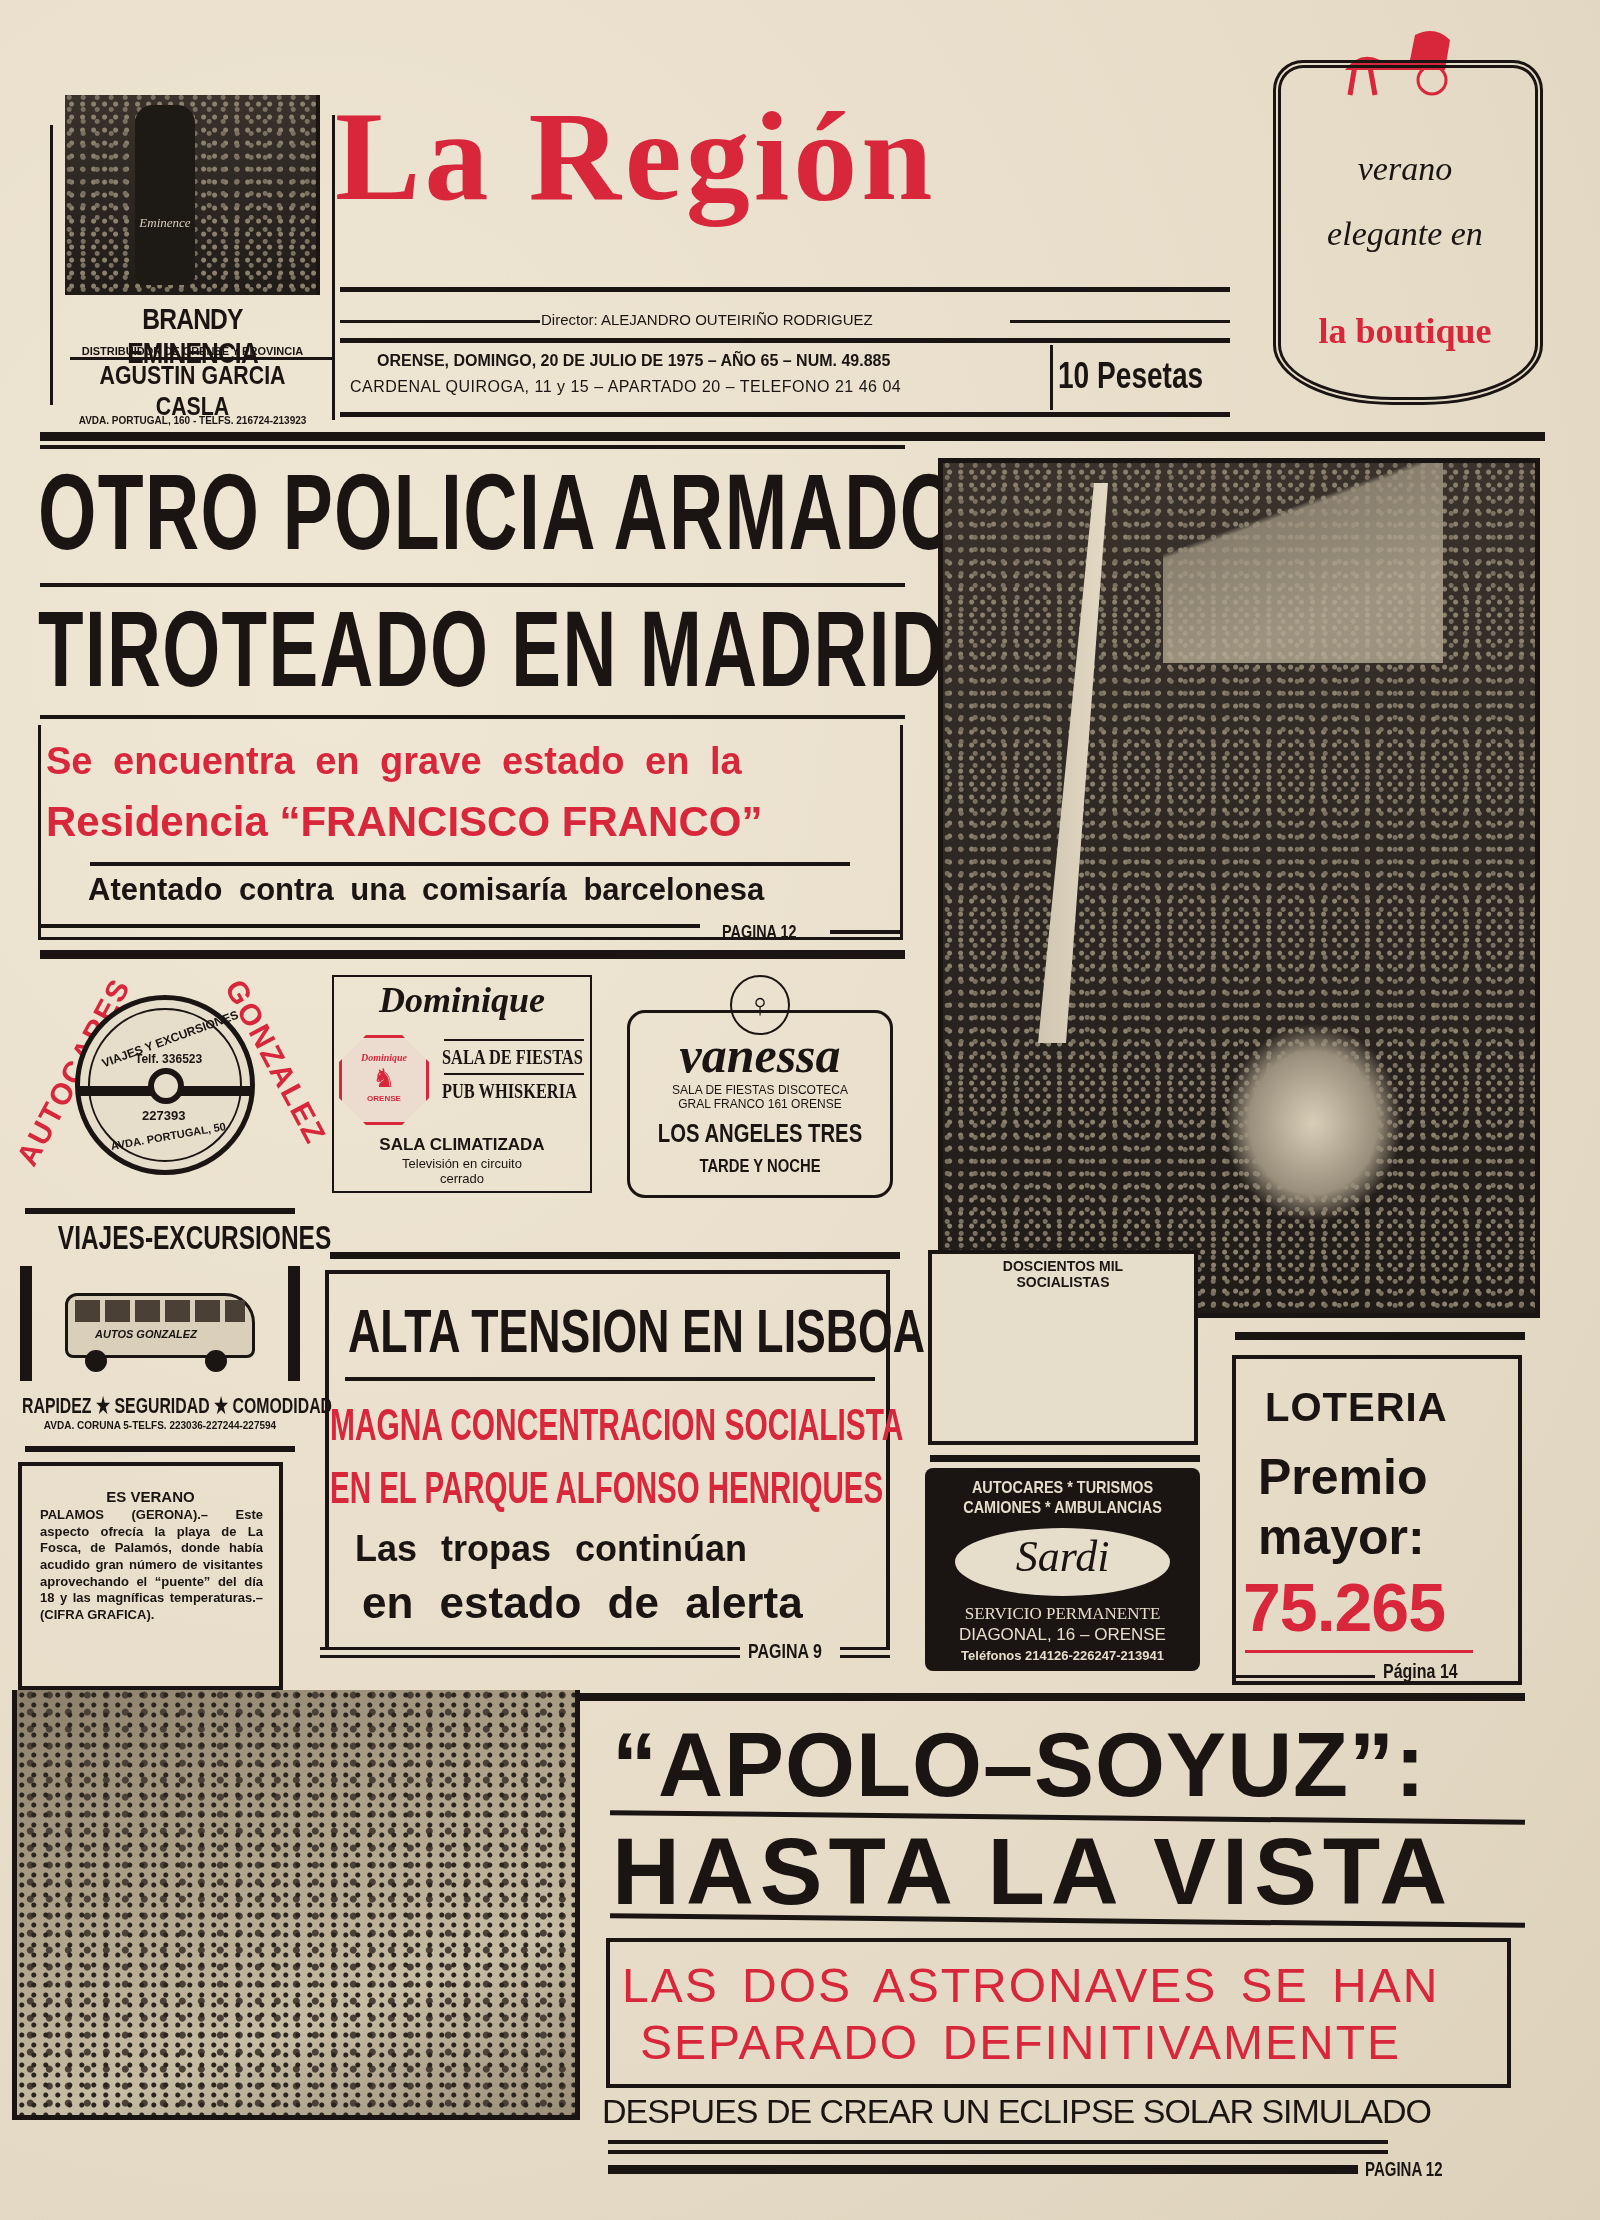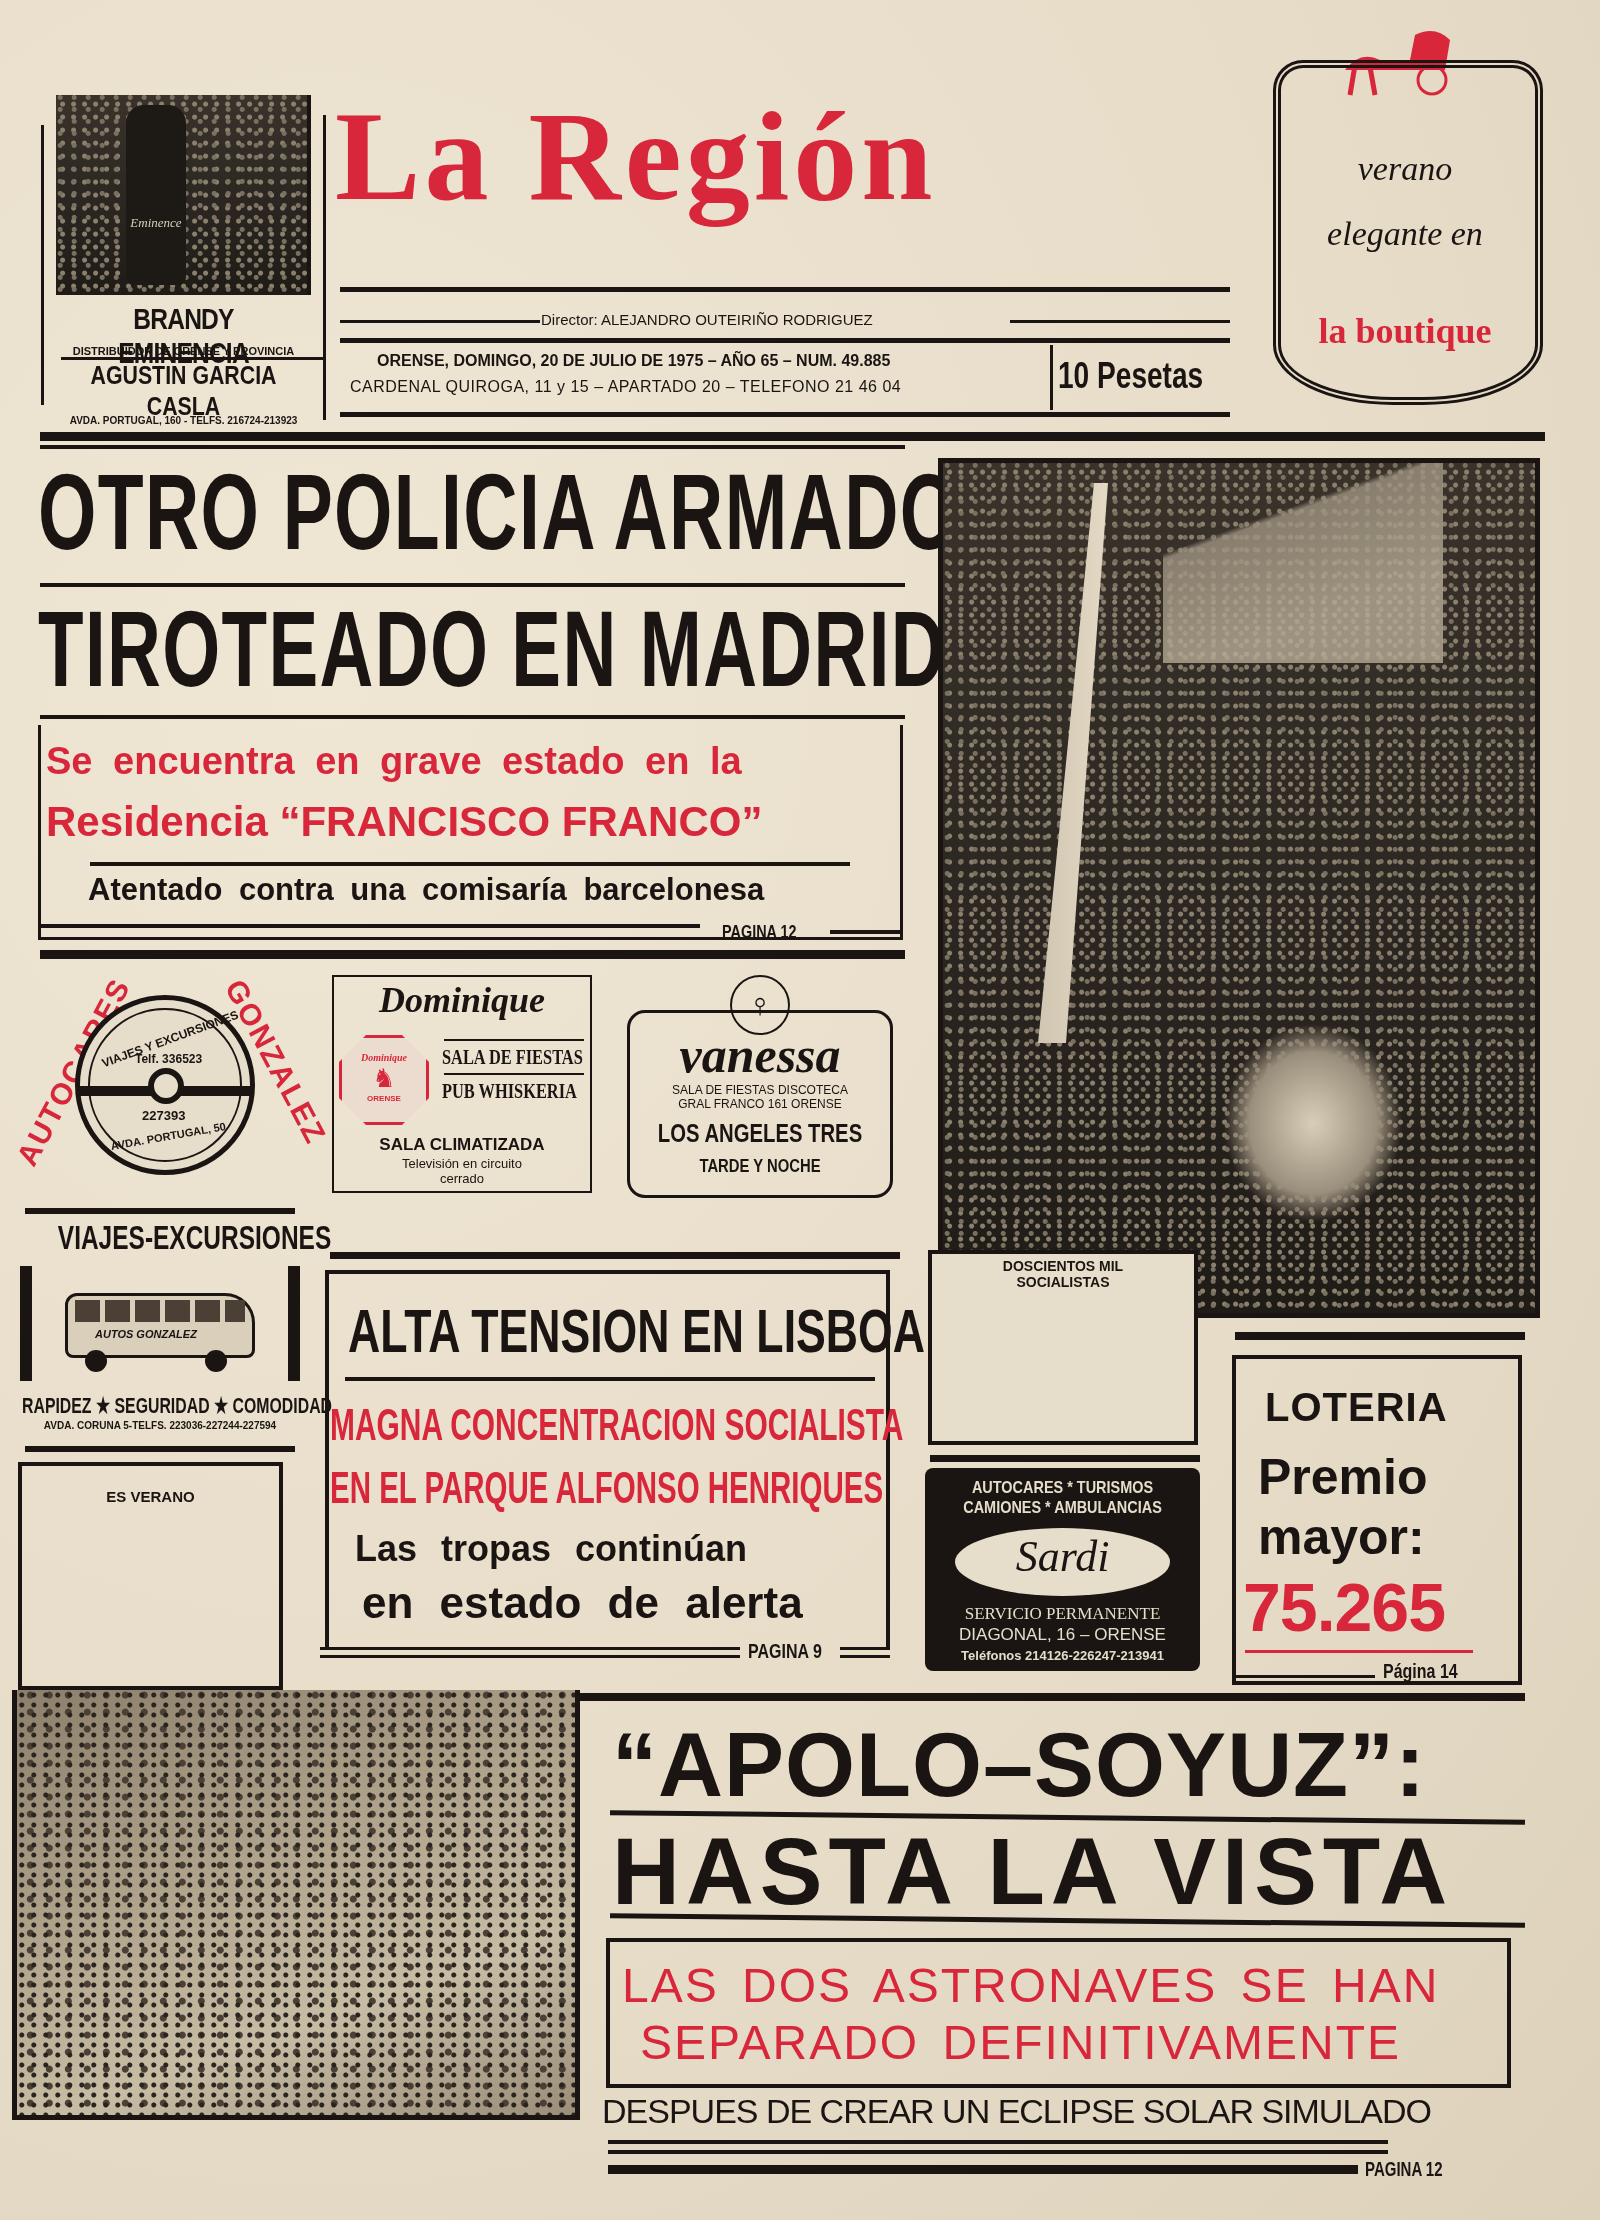--- a/index.html
+++ b/index.html
@@ -28,21 +28,21 @@
       radial-gradient(circle at 40% 50%, #2a241e 0 2px, transparent 3px) 0 0/12px 10px,
       radial-gradient(circle at 70% 30%, #4a4036 0 3px, transparent 4px) 0 0/19px 17px,
       linear-gradient(160deg, #8c806c 0%, #b3a78f 45%, #c7bca4 70%, #9a8e79 100%);
   }
   .center { text-align: center; }
   .serif { font-family: "Liberation Serif", "DejaVu Serif", serif; }
 </style>
 </head>
 <body>
 
-<div class="abs" style="left:41px;top:95px;width:285px;height:265px;">
+<div class="abs" style="left:50px;top:95px;width:285px;height:265px;">
   <div class="photo-dark" style="position:absolute;left:15px;top:0;width:255px;height:200px;border-right:4px solid #1a1512;">
     <div style="position:absolute;left:70px;top:10px;width:60px;height:180px;background:#1d1915;border-radius:18px 18px 8px 8px;"></div>
     <div class="serif" style="position:absolute;left:68px;top:120px;width:64px;color:#d9cfbb;font-size:13px;font-style:italic;text-align:center;">Eminence</div>
   </div>
   <div style="position:absolute;left:0;top:30px;width:3px;height:280px;background:#1a1512;"></div>
   <div style="position:absolute;right:0;top:20px;width:3px;height:305px;background:#1a1512;"></div>
   <div style="position:absolute;left:20px;bottom:0;width:262px;height:3px;background:#1a1512;"></div>
   <div class="center" style="position:absolute;left:0;top:207px;width:285px;font-weight:700;font-size:30px;letter-spacing:-1px;transform:scaleX(0.82);">BRANDY EMINENCIA</div>
   <div class="center" style="position:absolute;left:0;top:250px;width:285px;font-weight:700;font-size:11px;">DISTRIBUIDOR DE ORENSE Y PROVINCIA</div>
   <div class="center" style="position:absolute;left:0;top:265px;width:285px;font-weight:700;font-size:26px;transform:scaleX(0.82);">AGUSTIN GARCIA CASLA</div>
@@ -154,20 +154,21 @@
     <div style="position:absolute;left:30px;top:72px;width:22px;height:22px;border-radius:50%;background:#1a1512;"></div>
     <div style="position:absolute;left:150px;top:72px;width:22px;height:22px;border-radius:50%;background:#1a1512;"></div>
   </div>
   <div style="position:absolute;left:2px;top:175px;font-size:22px;font-weight:700;transform:scaleX(0.72);transform-origin:left top;white-space:nowrap;">RAPIDEZ ★ SEGURIDAD ★ COMODIDAD</div>
   <div class="center" style="position:absolute;left:0;top:202px;width:280px;font-size:10px;font-weight:700;">AVDA. CORUNA 5-TELFS. 223036-227244-227594</div>
 </div>
 <div class="rule" style="left:25px;top:1446px;width:270px;height:6px;"></div>
 
 <div class="box" style="left:18px;top:1462px;width:265px;height:228px;border-width:4px;">
   <div class="center" style="font-size:15px;font-weight:700;margin-top:22px;">ES VERANO</div>
+  <div style="font-size:13px;font-weight:700;text-align:justify;padding:2px 16px 0 18px;line-height:1.28;">PALAMOS (GERONA).– Este aspecto ofrecía la playa de La Fosca, de Palamós, donde había acudido gran número de visitantes aprovechando el “puente” del día 18 y las magníficas temperaturas.–(CIFRA GRAFICA).</div>
 </div>
 
 <div class="rule" style="left:330px;top:1252px;width:570px;height:7px;"></div>
 <div class="box" style="left:325px;top:1270px;width:565px;height:380px;border-width:4px;border-bottom:none;"></div>
 <div class="cond" style="position:absolute;left:348px;top:1300px;font-size:62px;line-height:1;transform:scaleX(0.72);">ALTA TENSION EN LISBOA</div>
 <div class="rule" style="left:345px;top:1377px;width:530px;height:4px;"></div>
 <div class="cond red" style="position:absolute;left:330px;top:1403px;font-size:44px;line-height:1;transform:scaleX(0.68);">MAGNA CONCENTRACION SOCIALISTA</div>
 <div class="cond red" style="position:absolute;left:330px;top:1466px;font-size:44px;line-height:1;transform:scaleX(0.67);">EN EL PARQUE ALFONSO HENRIQUES</div>
 <div style="position:absolute;left:355px;top:1528px;font-size:36px;font-weight:700;word-spacing:14px;">Las tropas continúan</div>
 <div style="position:absolute;left:362px;top:1578px;font-size:44px;font-weight:700;word-spacing:14px;">en estado de alerta</div>

